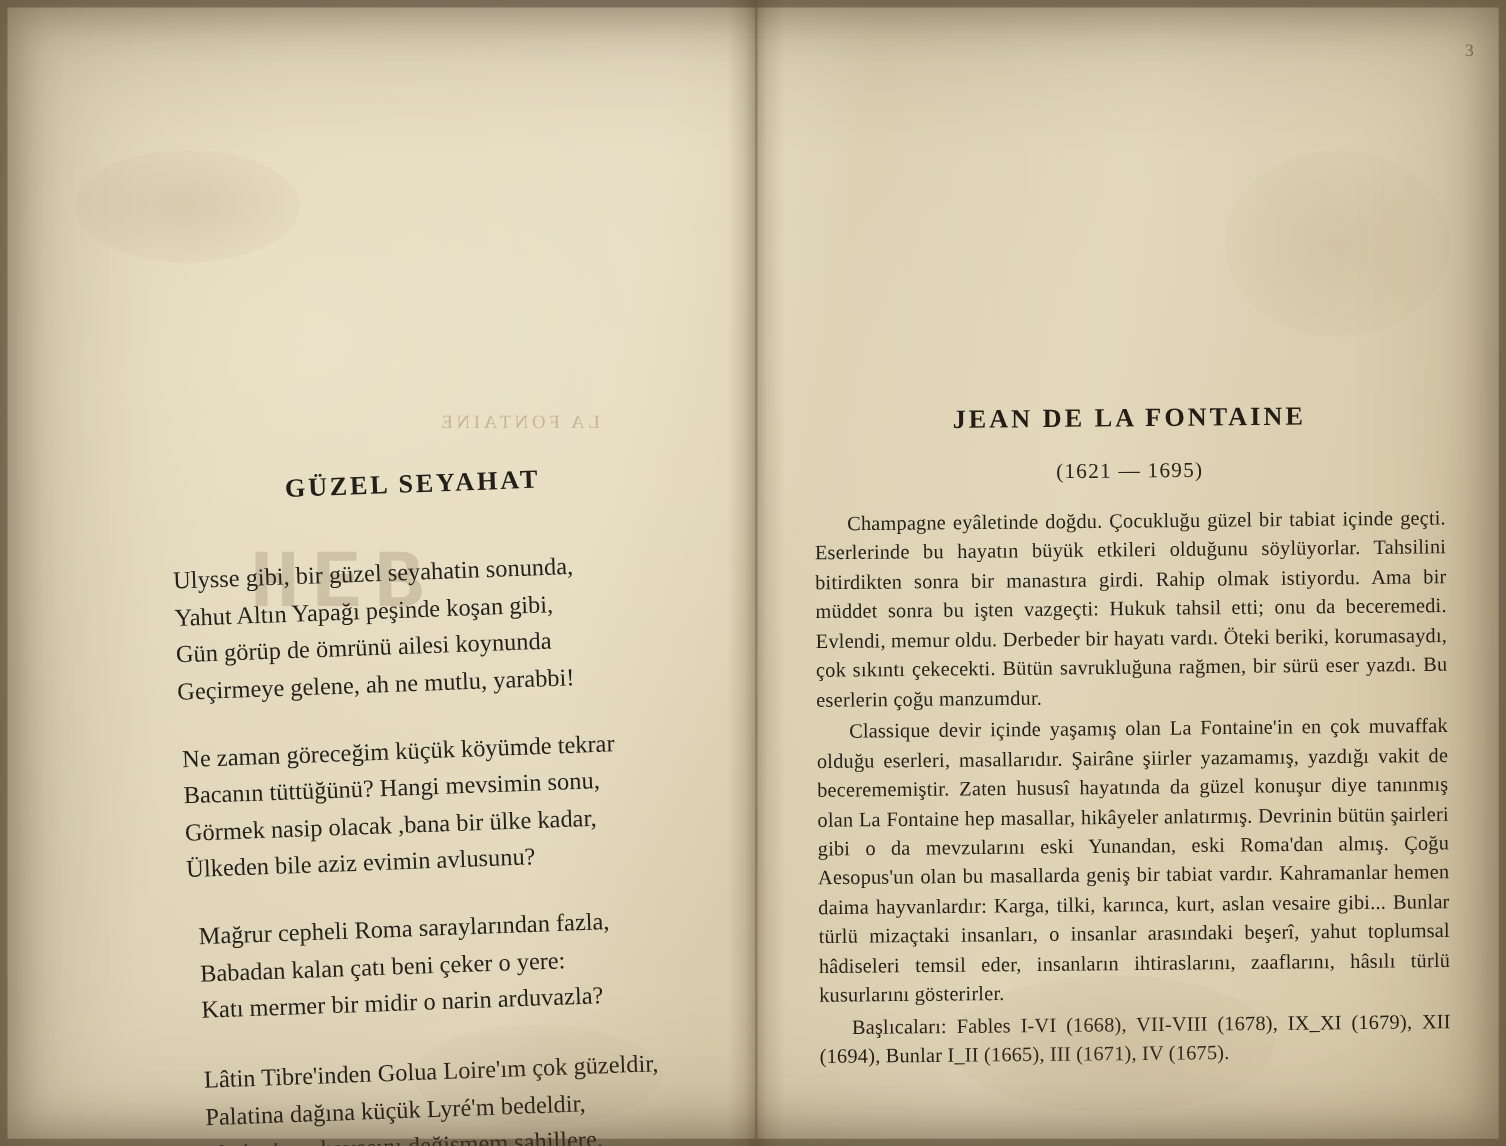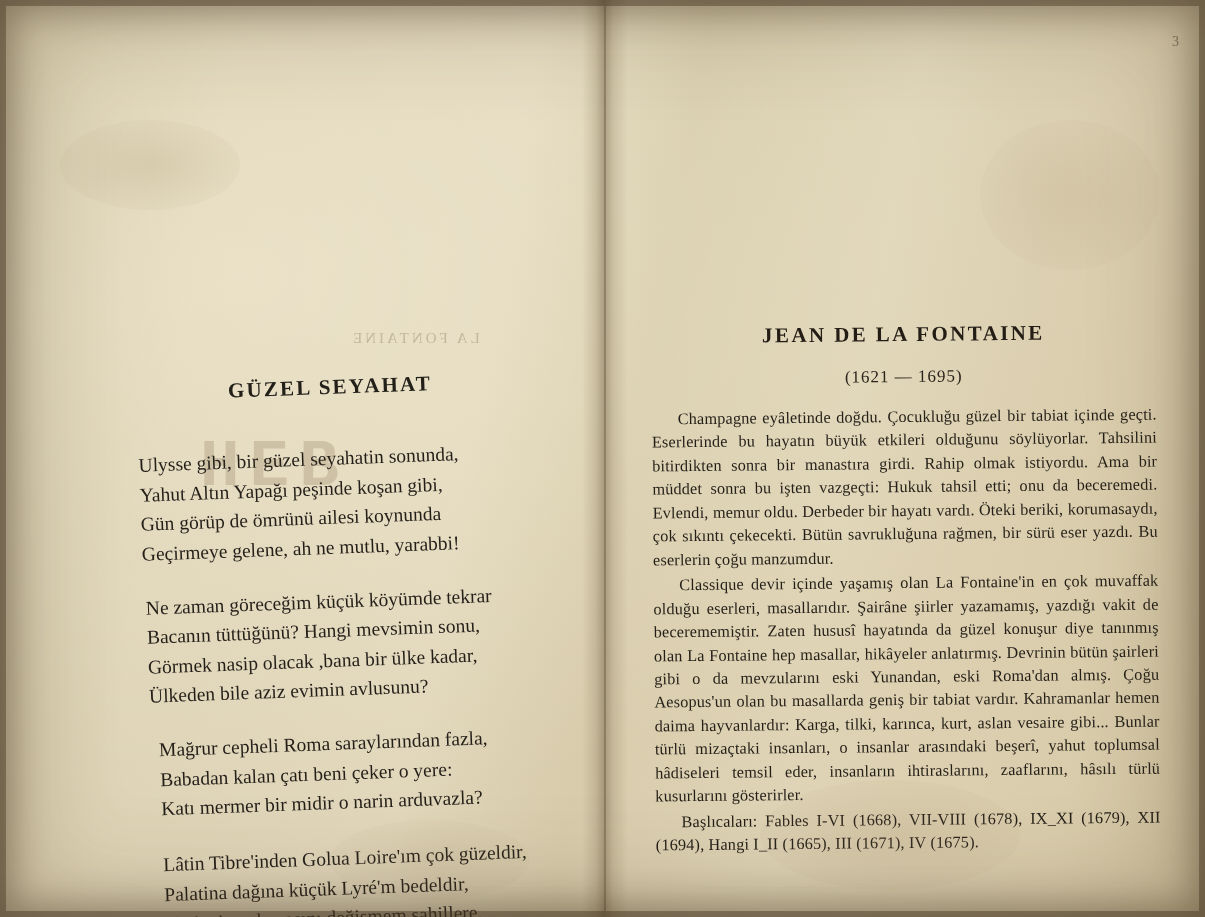--- a/index.html
+++ b/index.html
@@ -239,18 +239,18 @@
   <div class="gutter-line"></div>
 
   <div class="page page-right">
     <div class="right-wrap">
       <h1 class="author-title">JEAN DE LA FONTAINE</h1>
       <div class="author-dates">(1621 — 1695)</div>
 
       <div class="body-col">
         <p>Champagne eyâletinde doğdu. Çocukluğu güzel bir tabiat içinde geçti. Eserlerinde bu hayatın büyük etkileri olduğunu söylüyorlar. Tahsilini bitirdikten sonra bir manastıra girdi. Rahip olmak istiyordu. Ama bir müddet sonra bu işten vazgeçti: Hukuk tahsil etti; onu da beceremedi. Evlendi, memur oldu. Derbeder bir hayatı vardı. Öteki beriki, korumasaydı, çok sıkıntı çekecekti. Bütün savrukluğuna rağmen, bir sürü eser yazdı. Bu eserlerin çoğu manzumdur.</p>
         <p><span class="b">Classique</span> devir içinde yaşamış olan  La Fontaine'in en çok muvaffak olduğu eserleri, masallarıdır.  Şairâne şiirler yazamamış, yazdığı vakit de becerememiştir.  Zaten hususî hayatında da <span class="b">güzel konuşur</span> diye tanınmış olan La Fontaine hep masallar, hikâyeler anlatırmış. Devrinin bütün  şairleri gibi o da mevzularını eski Yunandan, eski Roma'dan almış. Çoğu Aesopus'un olan bu masallarda geniş bir tabiat  vardır. Kahramanlar hemen daima hayvanlardır: Karga, tilki, karınca, kurt, aslan vesaire gibi... Bunlar türlü mizaçtaki insanları, o insanlar arasındaki beşerî, yahut toplumsal hâdiseleri temsil eder, insanların ihtiraslarını, zaaflarını, hâsılı türlü kusurlarını gösterirler.</p>
-        <p>Başlıcaları: <span class="b">Fables</span> I-VI (1668),  VII-VIII (1678), IX_XI (1679), XII (1694), <span class="b">Hangi</span> I_II (1665), III (1671), IV (1675).</p>
+        <p>Başlıcaları: <span class="b">Fables</span> I-VI (1668),  VII-VIII (1678), IX_XI (1679), XII (1694), <span class="b">Bunlar</span> I_II (1665), III (1671), IV (1675).</p>
       </div>
     </div>
   </div>
 
 </div>
 
 </body></html>

